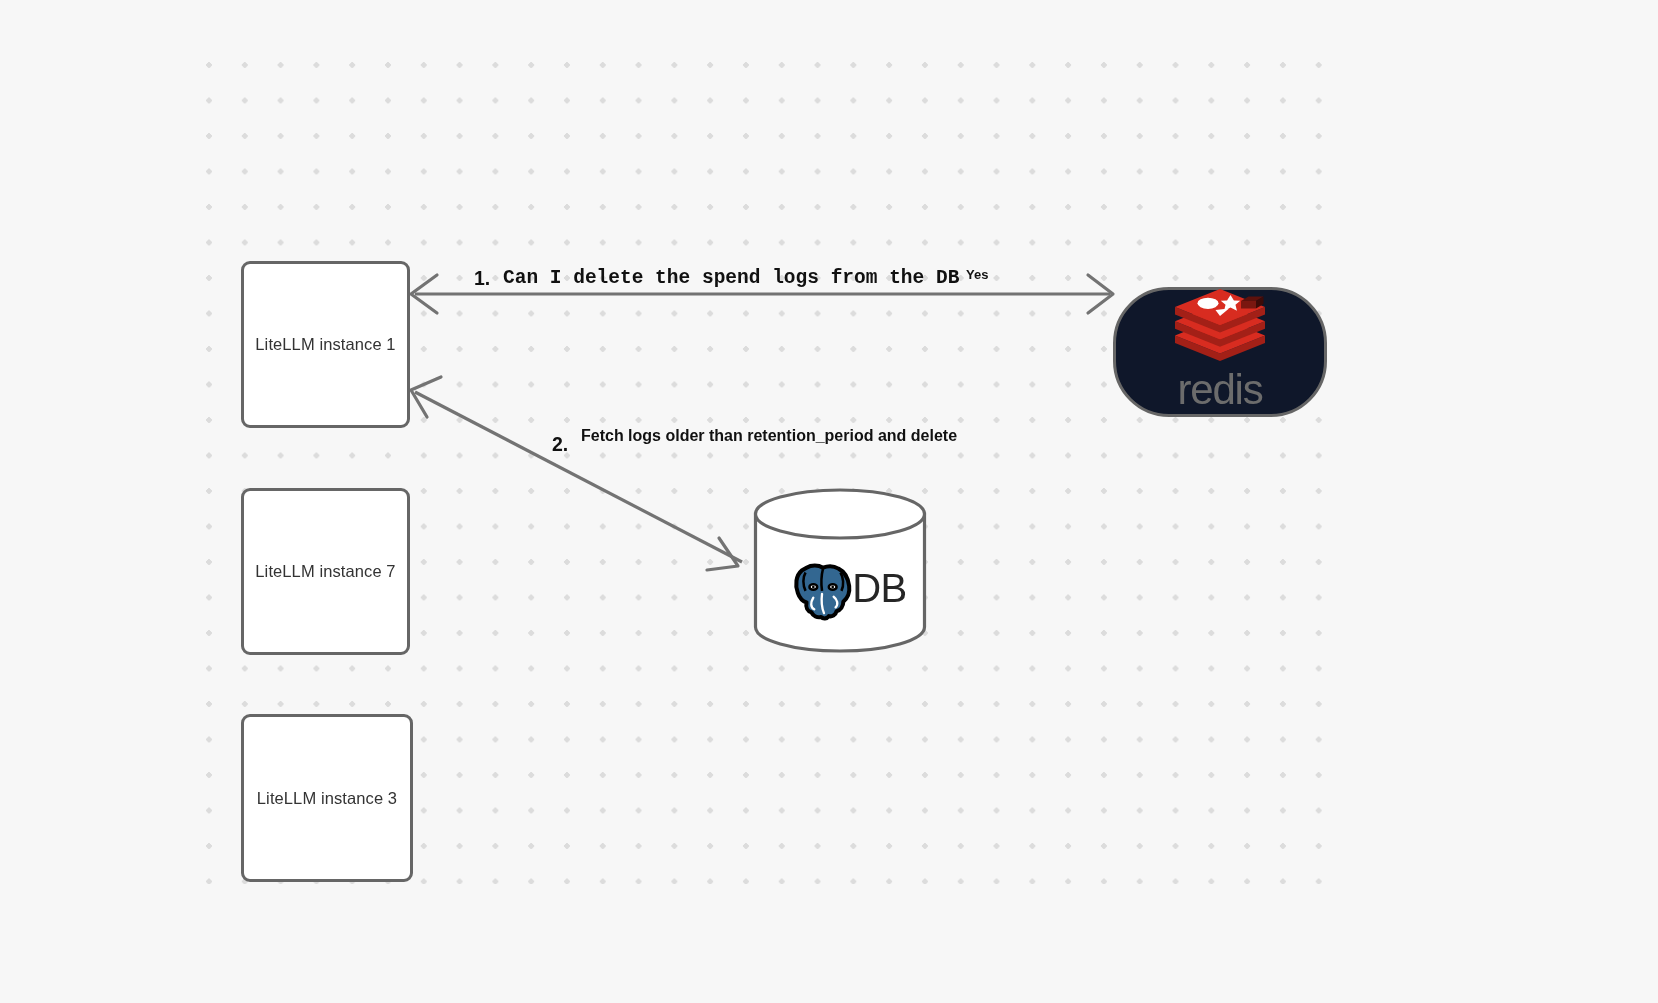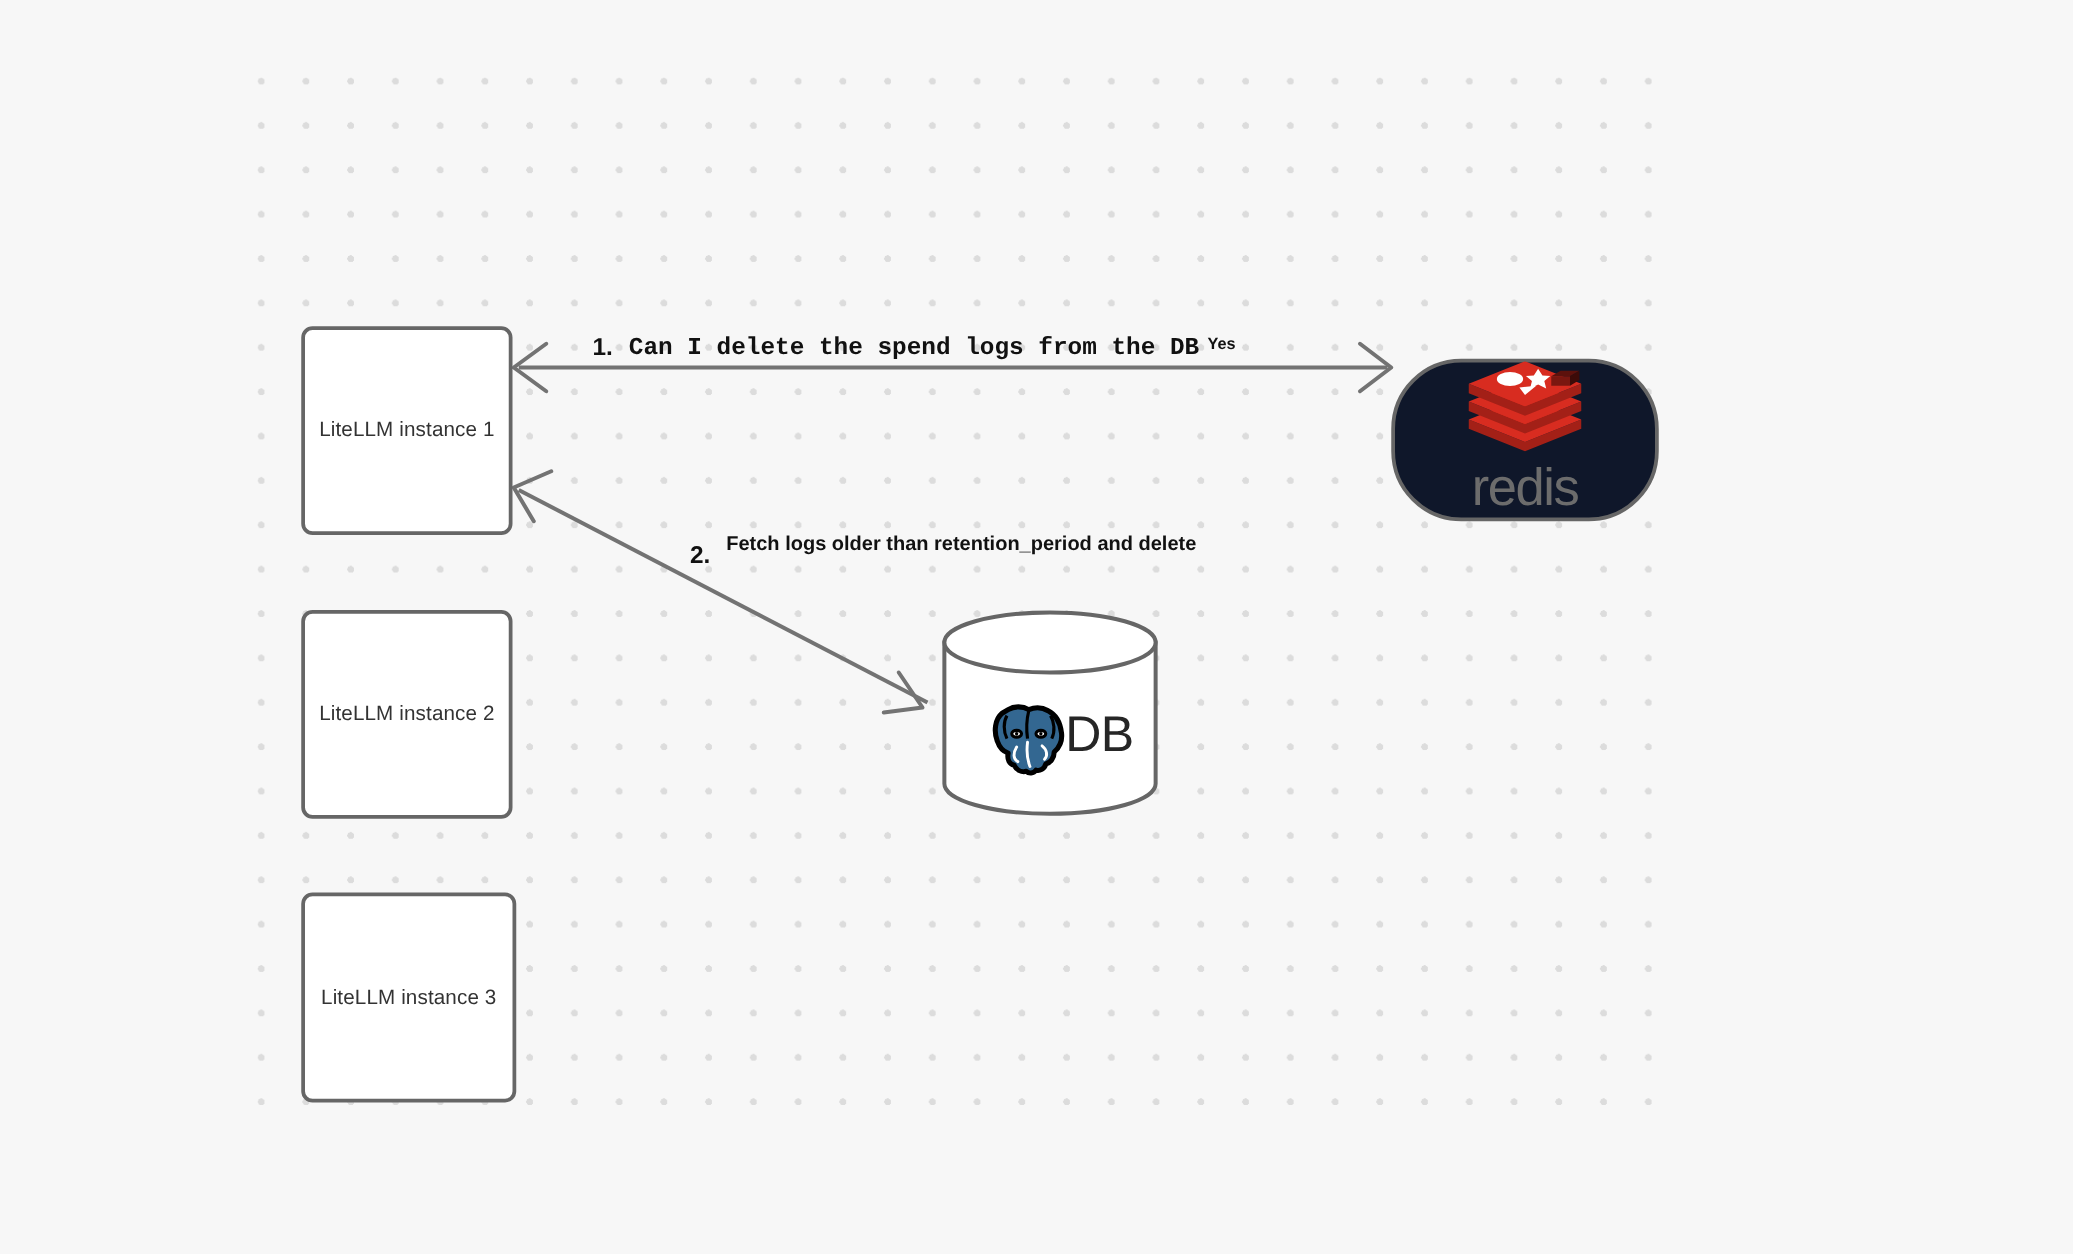--- a/index.html
+++ b/index.html
@@ -176,21 +176,21 @@
   <div class="edge-label" id="edge-label-1-yes">Yes</div>
 
   <div class="edge-label" id="edge-label-2-num">2.</div>
   <div class="edge-label" id="edge-label-2-text">Fetch logs older than retention_period and delete</div>
 
   <div class="node-box" id="node-litellm-1">
     <span class="node-label">LiteLLM instance 1</span>
   </div>
 
   <div class="node-box" id="node-litellm-2">
-    <span class="node-label">LiteLLM instance 2</span>
+    <span class="node-label">LiteLLM instance 7</span>
   </div>
 
   <div class="node-box" id="node-litellm-3">
     <span class="node-label">LiteLLM instance 3</span>
   </div>
 
   <div id="node-redis">
     <div class="redis-logo-wrap">
       <svg class="redis-mark" viewBox="0 0 128 104" xmlns="http://www.w3.org/2000/svg">
 

